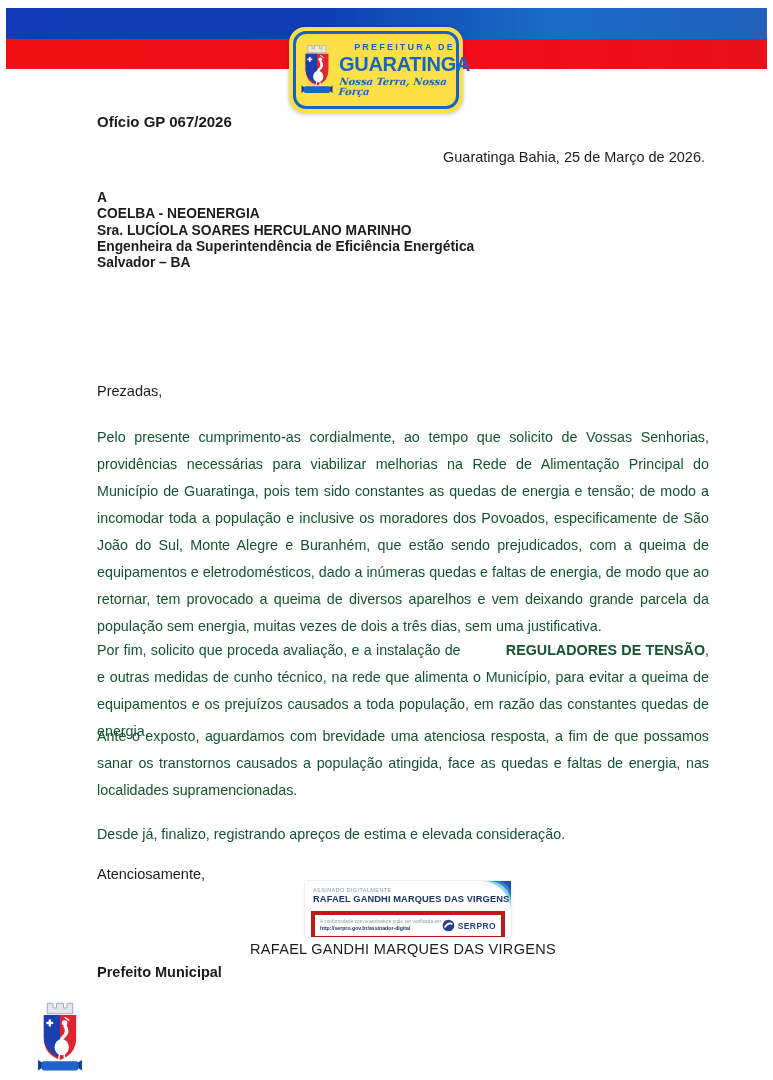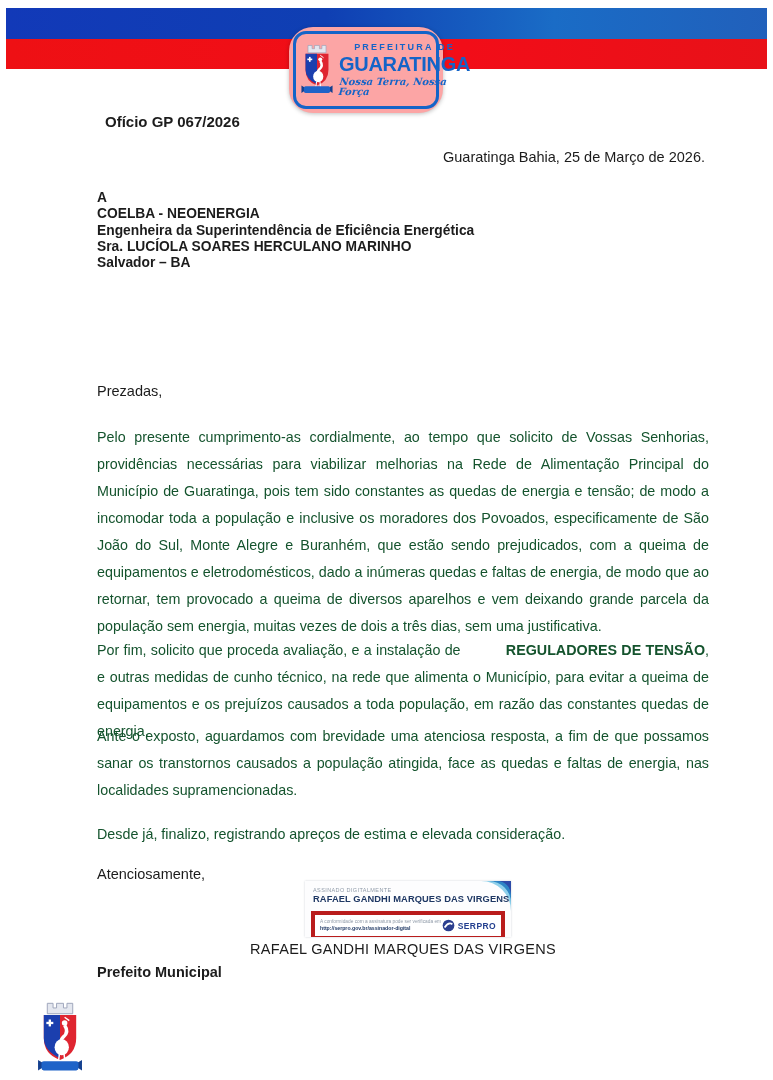--- a/index.html
+++ b/index.html
@@ -7,32 +7,32 @@
     position:relative;width:773px;height:1080px;margin:0 auto;background:#ffffff;
     font-family:"Liberation Sans",sans-serif;color:#1c1c1c;overflow:hidden;
     box-shadow:0 0 0 1px #e2e2e2;
   }
   
   .band-blue{position:absolute;left:6px;right:6px;top:8px;height:31px;
     background:linear-gradient(90deg,#1239b8 0%,#0f3fb3 42%,#1a6cc6 72%,#2160bb 100%);}
   .band-red{position:absolute;left:6px;right:6px;top:39px;height:30px;
     background:linear-gradient(90deg,#ee1014 0%,#f20d18 60%,#e81118 100%);}
   
-  .badge{position:absolute;left:289px;top:27px;width:154px;height:86px;background:#fca5a5;
-    border-radius:24px;box-shadow:0 1px 4px rgba(0,0,0,.25);}
+  .badge{position:absolute;left:289px;top:27px;width:174px;height:86px;background:#fde047;
+    border-radius:16px;box-shadow:0 1px 4px rgba(0,0,0,.25);}
   .badge-ring{position:absolute;inset:4px;border:3px solid #1464c8;border-radius:13px;}
   .badge-inner{position:absolute;inset:7px;display:flex;align-items:center;gap:4px;padding:2px 3px;}
   .badge-crest{flex:0 0 36px;height:66px;}
   .badge-text{flex:1;display:flex;flex-direction:column;align-items:center;line-height:1;}
   .badge-line1{font-size:9px;font-weight:bold;letter-spacing:2.2px;color:#1464c8;}
   .badge-line2{font-size:20px;font-weight:800;letter-spacing:-0.3px;color:#1464c8;margin-top:2px;}
   .badge-slogan{font-family:"DejaVu Serif",serif;font-style:italic;font-weight:bold;
     font-size:10px;color:#1464c8;margin-top:3px;transform:skewX(-6deg);}
   
-  .ref{position:absolute;left:97px;top:113px;font-size:15px;font-weight:bold;margin-left:8px;}
+  .ref{position:absolute;left:97px;top:113px;font-size:15px;font-weight:bold;}
   .dateline{position:absolute;right:68px;top:149px;font-size:14.5px;}
   .addr{position:absolute;left:97px;font-size:13.8px;font-weight:bold;line-height:16.3px;}
   .addr1{top:190px;}
   .addr2{top:287px;}
   .salutation{position:absolute;left:97px;top:383px;font-size:14.5px;}
   .para{position:absolute;left:97px;width:612px;font-size:14.3px;line-height:27px;
     text-align:justify;color:#14532d;}
   .p1{top:424px;}
   .p2{top:637px;}
   .p3{top:723px;}
@@ -93,22 +93,22 @@
       </div>
     </div>
   </div>
 
   <div class="ref">Ofício GP 067/2026</div>
   <div class="dateline">Guaratinga Bahia, 25 de Março de 2026.</div>
 
   <div class="addr addr1">
     <div>A</div>
     <div>COELBA - NEOENERGIA</div>
+    <div>Sra. LUCÍOLA SOARES HERCULANO MARINHO</div>
     <div>Engenheira da Superintendência de Eficiência Energética</div>
-    <div>Sra. LUCÍOLA SOARES HERCULANO MARINHO</div>
     <div>Salvador – BA</div>
   </div>
 
 
   <div class="salutation">Prezadas,</div>
 
   <div class="para p1">Pelo presente cumprimento-as cordialmente, ao tempo que solicito de Vossas Senhorias, providências necessárias para viabilizar melhorias na Rede de Alimentação Principal do Município de Guaratinga, pois tem sido constantes as quedas de energia e tensão; de modo a incomodar toda a população e inclusive os moradores dos Povoados, especificamente de São João do Sul, Monte Alegre e Buranhém, que estão sendo prejudicados, com a queima de equipamentos e eletrodomésticos, dado a inúmeras quedas e faltas de energia, de modo que ao retornar, tem provocado a queima de diversos aparelhos e vem deixando grande parcela da população sem energia, muitas vezes de dois a três dias, sem uma justificativa.</div>
 
   <div class="para p2"><span>Por fim, solicito que proceda avaliação, e a instalação de </span><span class="b">REGULADORES DE TENSÃO</span><span>, e outras medidas de cunho técnico, na rede que alimenta o Município, para evitar a queima de equipamentos e os prejuízos causados a toda população, em razão das constantes quedas de energia.</span></div>
 

